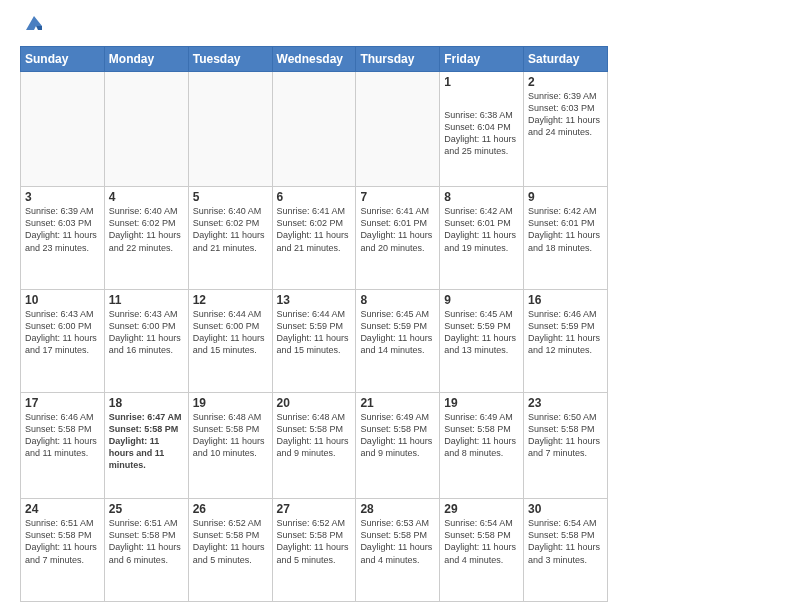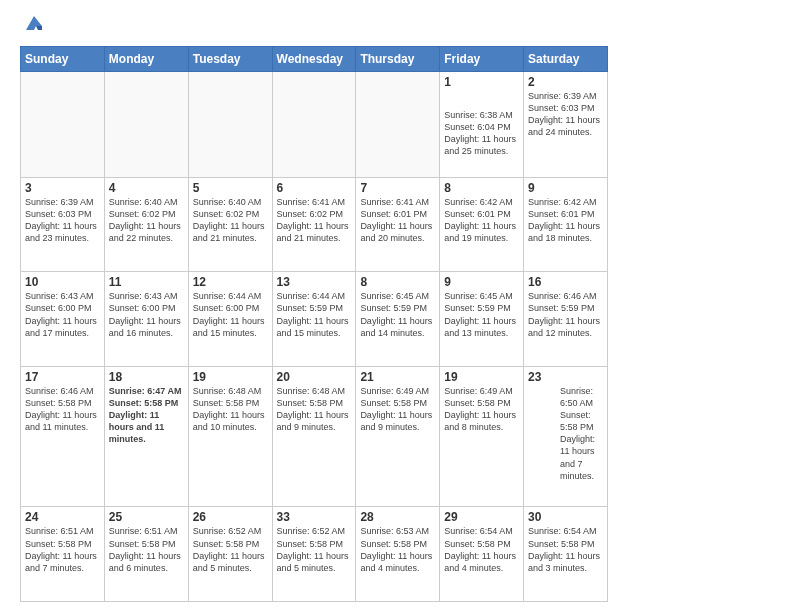--- a/index.html
+++ b/index.html
@@ -275,21 +275,21 @@
 Daylight: 11 hours and 9 minutes.</div>
           </td>
           <td>
             <span class="day-num">19</span>
             <div class="day-info" style="white-space: pre-line;">Sunrise: 6:49 AM
 Sunset: 5:58 PM
 Daylight: 11 hours and 8 minutes.</div>
           </td>
           <td>
             <span class="day-num">23</span>
-            <div class="day-info" style="white-space: pre-line; margin-left: 32px;">Sunrise: 6:50 AM
+            <div class="day-info" style="white-space: pre-line;">Sunrise: 6:50 AM
 Sunset: 5:58 PM
 Daylight: 11 hours and 7 minutes.</div>
           </td>
         </tr>
         <tr>
           <td>
             <span class="day-num">24</span>
             <div class="day-info" style="white-space: pre-line;">Sunrise: 6:51 AM
 Sunset: 5:58 PM
 Daylight: 11 hours and 7 minutes.</div>
@@ -300,21 +300,21 @@
 Sunset: 5:58 PM
 Daylight: 11 hours and 6 minutes.</div>
           </td>
           <td>
             <span class="day-num">26</span>
             <div class="day-info" style="white-space: pre-line;">Sunrise: 6:52 AM
 Sunset: 5:58 PM
 Daylight: 11 hours and 5 minutes.</div>
           </td>
           <td>
-            <span class="day-num">33</span>
+            <span class="day-num">27</span>
             <div class="day-info" style="white-space: pre-line;">Sunrise: 6:52 AM
 Sunset: 5:58 PM
 Daylight: 11 hours and 5 minutes.</div>
           </td>
           <td>
             <span class="day-num">28</span>
             <div class="day-info" style="white-space: pre-line;">Sunrise: 6:53 AM
 Sunset: 5:58 PM
 Daylight: 11 hours and 4 minutes.</div>
           </td>

